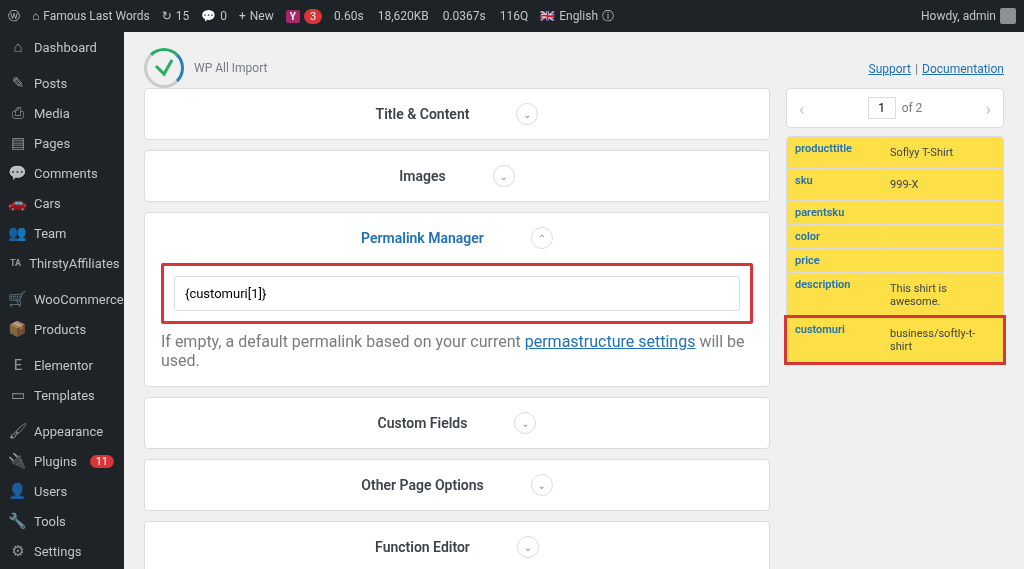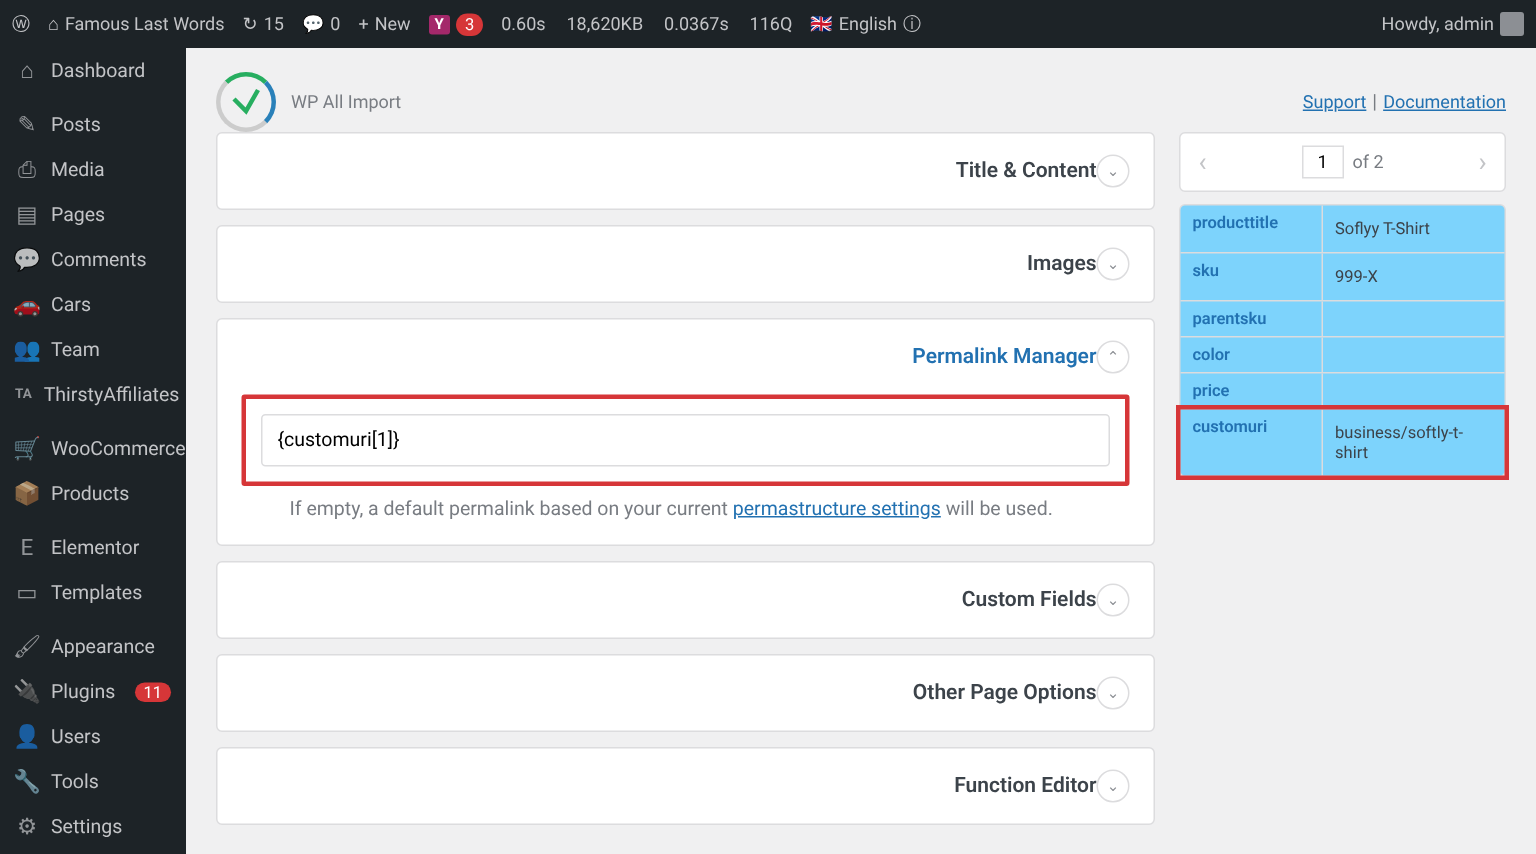--- a/index.html
+++ b/index.html
@@ -28,36 +28,36 @@
 .head-text .brand { font-size:12px; color:#787c82; }
 .head-text .title { font-size:24px; font-weight:bold; color:#2271b1; }
 .head-links a { color:#2271b1; font-size:12px; }
 .head-links .pipe { color:#787c82; margin:0 4px; }
 
 .content-row { display:flex; gap:16px; align-items:flex-start; }
 .col-main { flex:1; }
 .col-side { width:218px; }
 
 .panel { background:#fff; border:1px solid #dcdcde; border-radius:4px; margin-bottom:10px; }
-.panel-head { display:flex; align-items:center; justify-content:flex-end; padding:14px 16px; cursor:pointer; }
+.panel-head { display:flex; align-items:center; justify-content:center; padding:14px 16px; cursor:pointer;gap:47px; }
 .panel-title { font-weight:600; color:#3c434a; font-size:14px; }
 .panel-title.blue { color:#2271b1; }
 .chevron { width:22px; height:22px; border:1px solid #dcdcde; border-radius:50%; display:flex; align-items:center; justify-content:center; color:#8c8f94; font-size:10px; }
 .highlight-red { border:3px solid #d63638; padding:10px; border-radius:2px; }
 .panel-body { padding:0 16px 16px; }
 .input-line { width:100%; border:1px solid #dcdcde; border-radius:3px; padding:9px 10px; font-size:13px; }
-.help-text { font-size:13px; color:#787c82; margin-top:8px;margin-left:32px; }
+.help-text { font-size:16px; color:#787c82; margin-top:8px; }
 .help-text a { color:#2271b1; }
 
 .pager { background:#fff; border:1px solid #dcdcde; border-radius:4px; padding:8px; display:flex; align-items:center; justify-content:space-between; margin-bottom:8px; }
 .pager-arrow { color:#c3c4c7; font-size:18px; cursor:pointer; padding:0 4px; }
 .pager-center { display:flex; align-items:center; gap:6px; font-size:12px; color:#787c82; }
 .pager-input { width:28px; text-align:center; border:1px solid #dcdcde; padding:3px; font-size:12px; }
 
-.data-table { width:100%; background:#7dd3fc; border:1px solid #dcdcde; border-radius:4px; font-size:11px; }
+.data-table { width:100%; background:#fde047; border:1px solid #dcdcde; border-radius:4px; font-size:11px; }
 .data-row { display:flex; border-bottom:1px solid #dcdcde; }
 .data-row:last-child { border-bottom:none; }
 .data-key { width:44%; padding:5px 8px; color:#2271b1; font-weight:600; border-right:1px solid #dcdcde; }
 .data-val { flex:1; padding:9px 8px; color:#3c434a; }
 .data-row.hl { outline:3px solid #d63638; position:relative; z-index:2; }
 </style>
 </head>
 <body>
 
 <div class="admin-bar">
@@ -245,20 +245,24 @@
             <div class="data-val"></div>
           </div>
           <div class="data-row">
             <div class="data-key">color</div>
             <div class="data-val"></div>
           </div>
           <div class="data-row">
             <div class="data-key">price</div>
             <div class="data-val"></div>
           </div>
+          <div class="data-row">
+            <div class="data-key">description</div>
+            <div class="data-val">This shirt is awesome.</div>
+          </div>
           <div class="data-row hl">
             <div class="data-key">customuri</div>
             <div class="data-val">business/softly-t-shirt</div>
           </div>
         </div>
     </div>
   </div>
 </div>
 
 </body></html>

